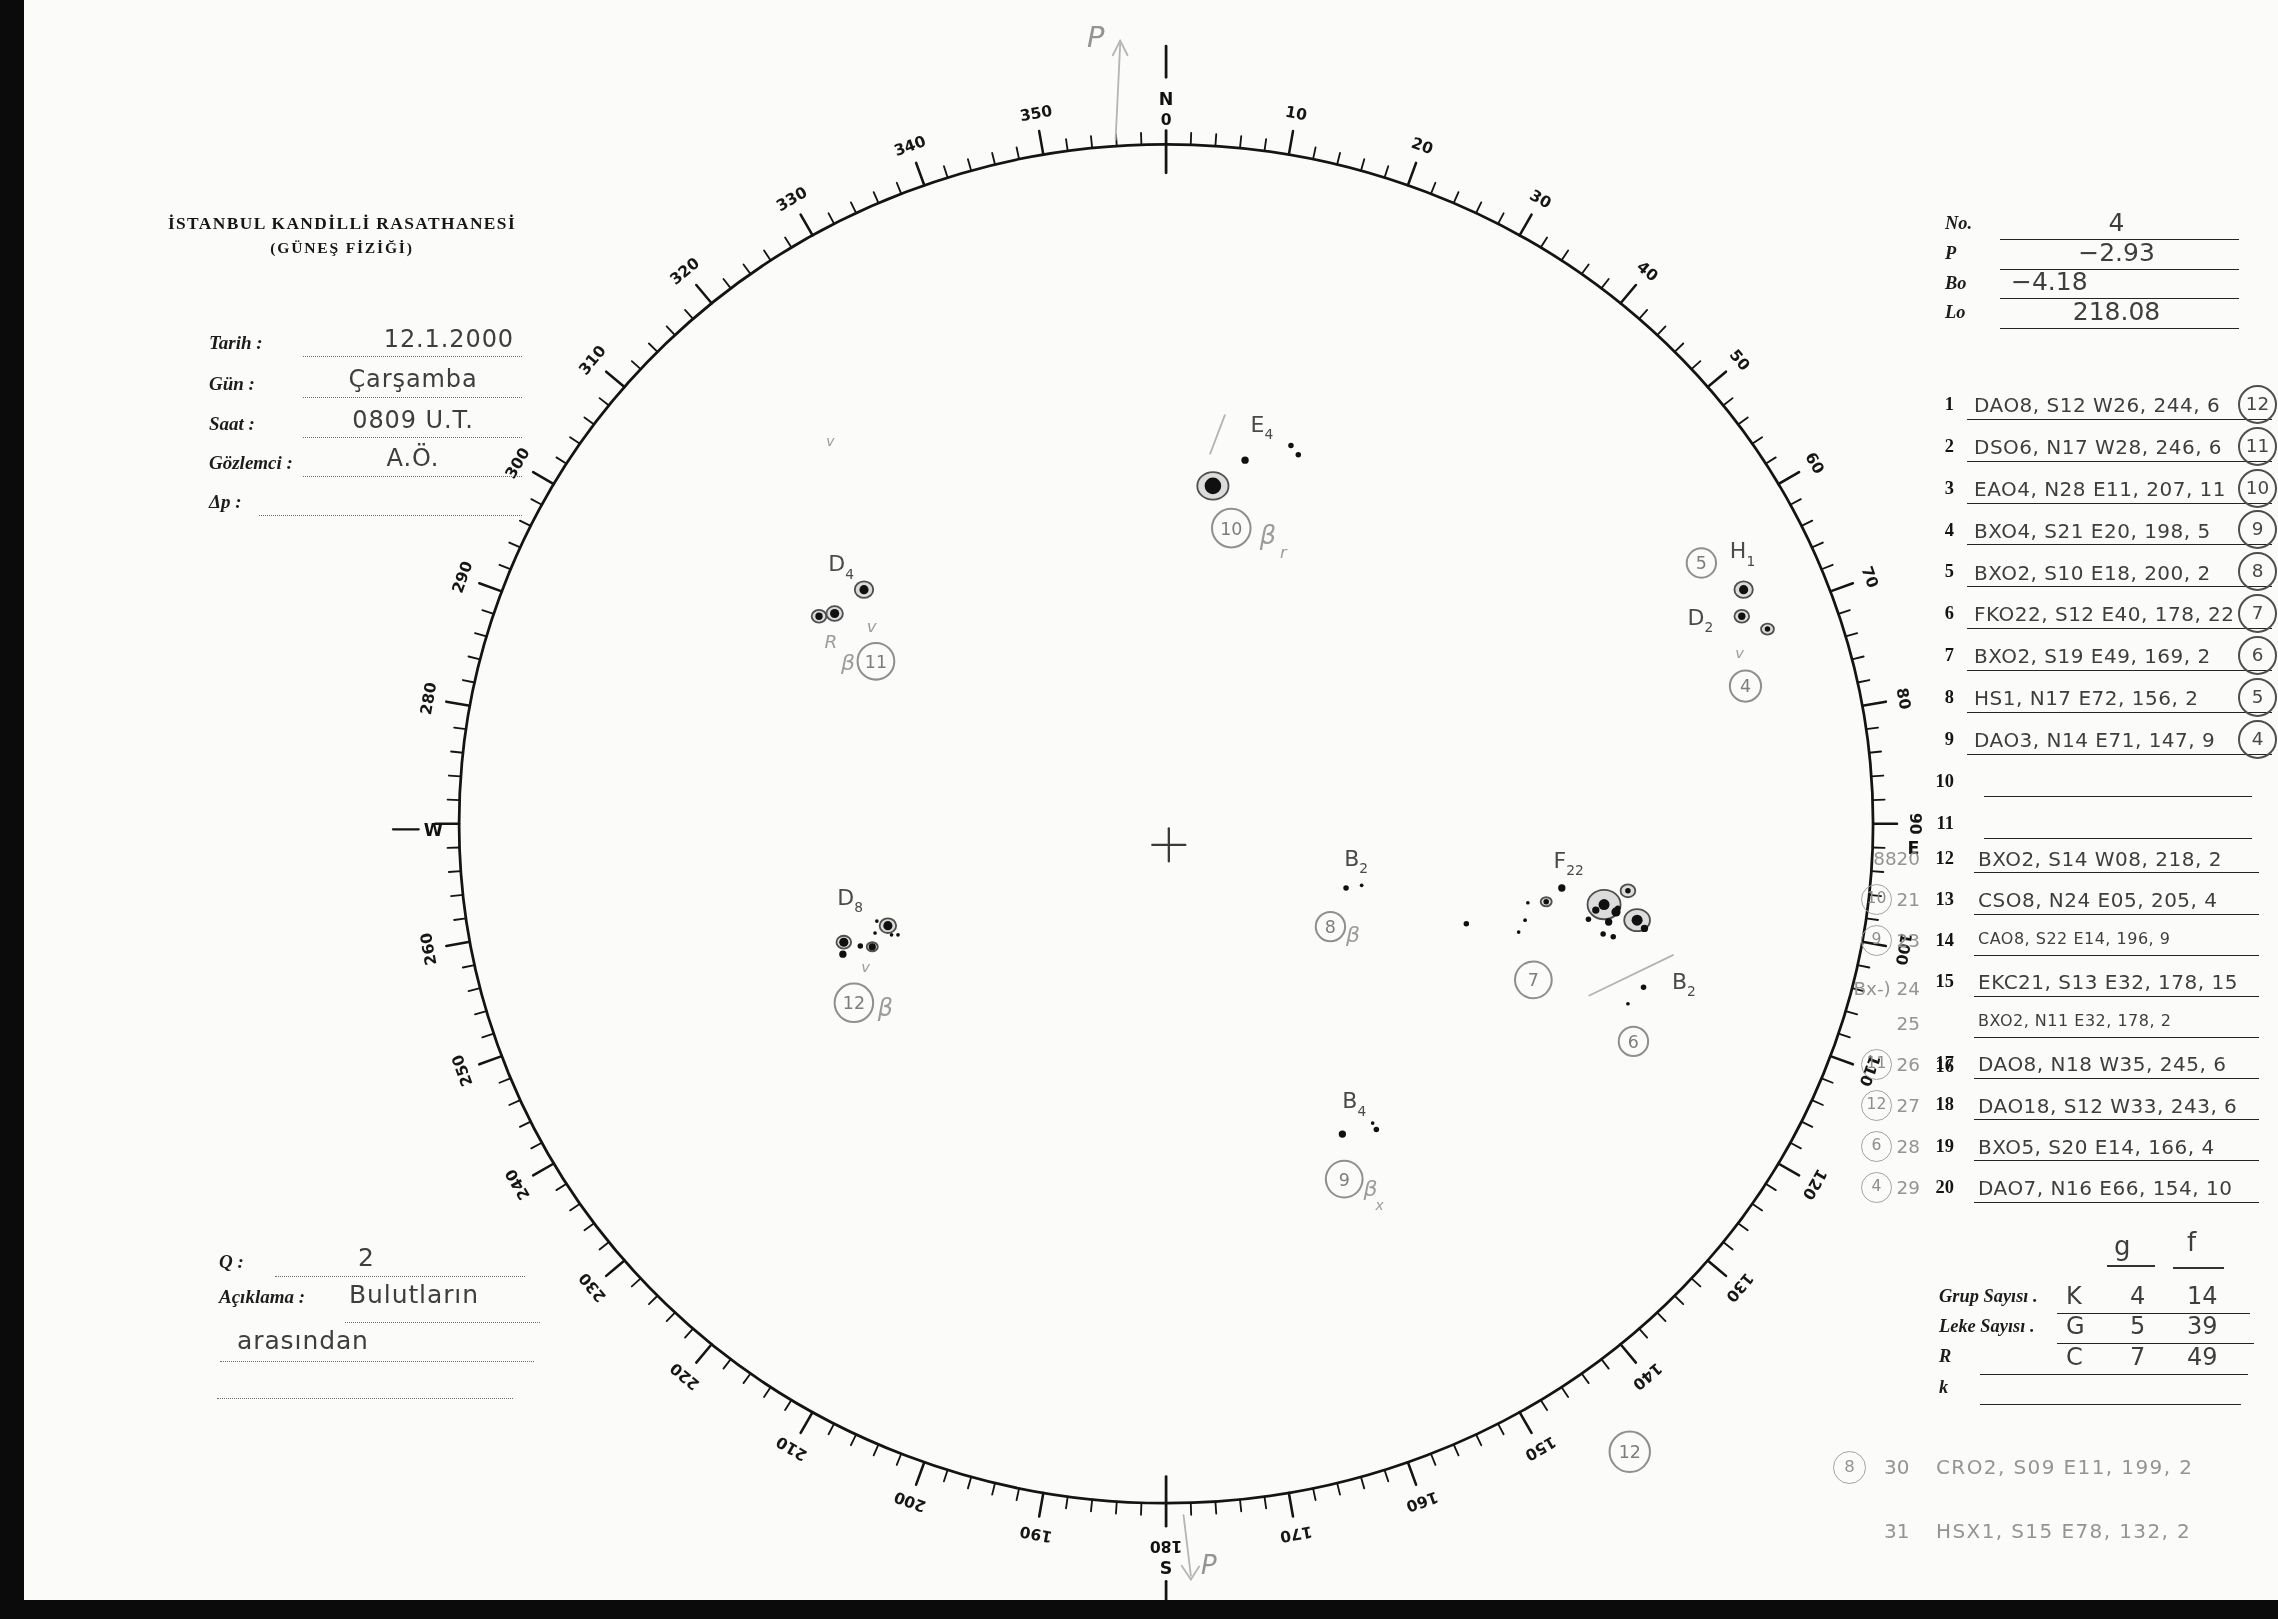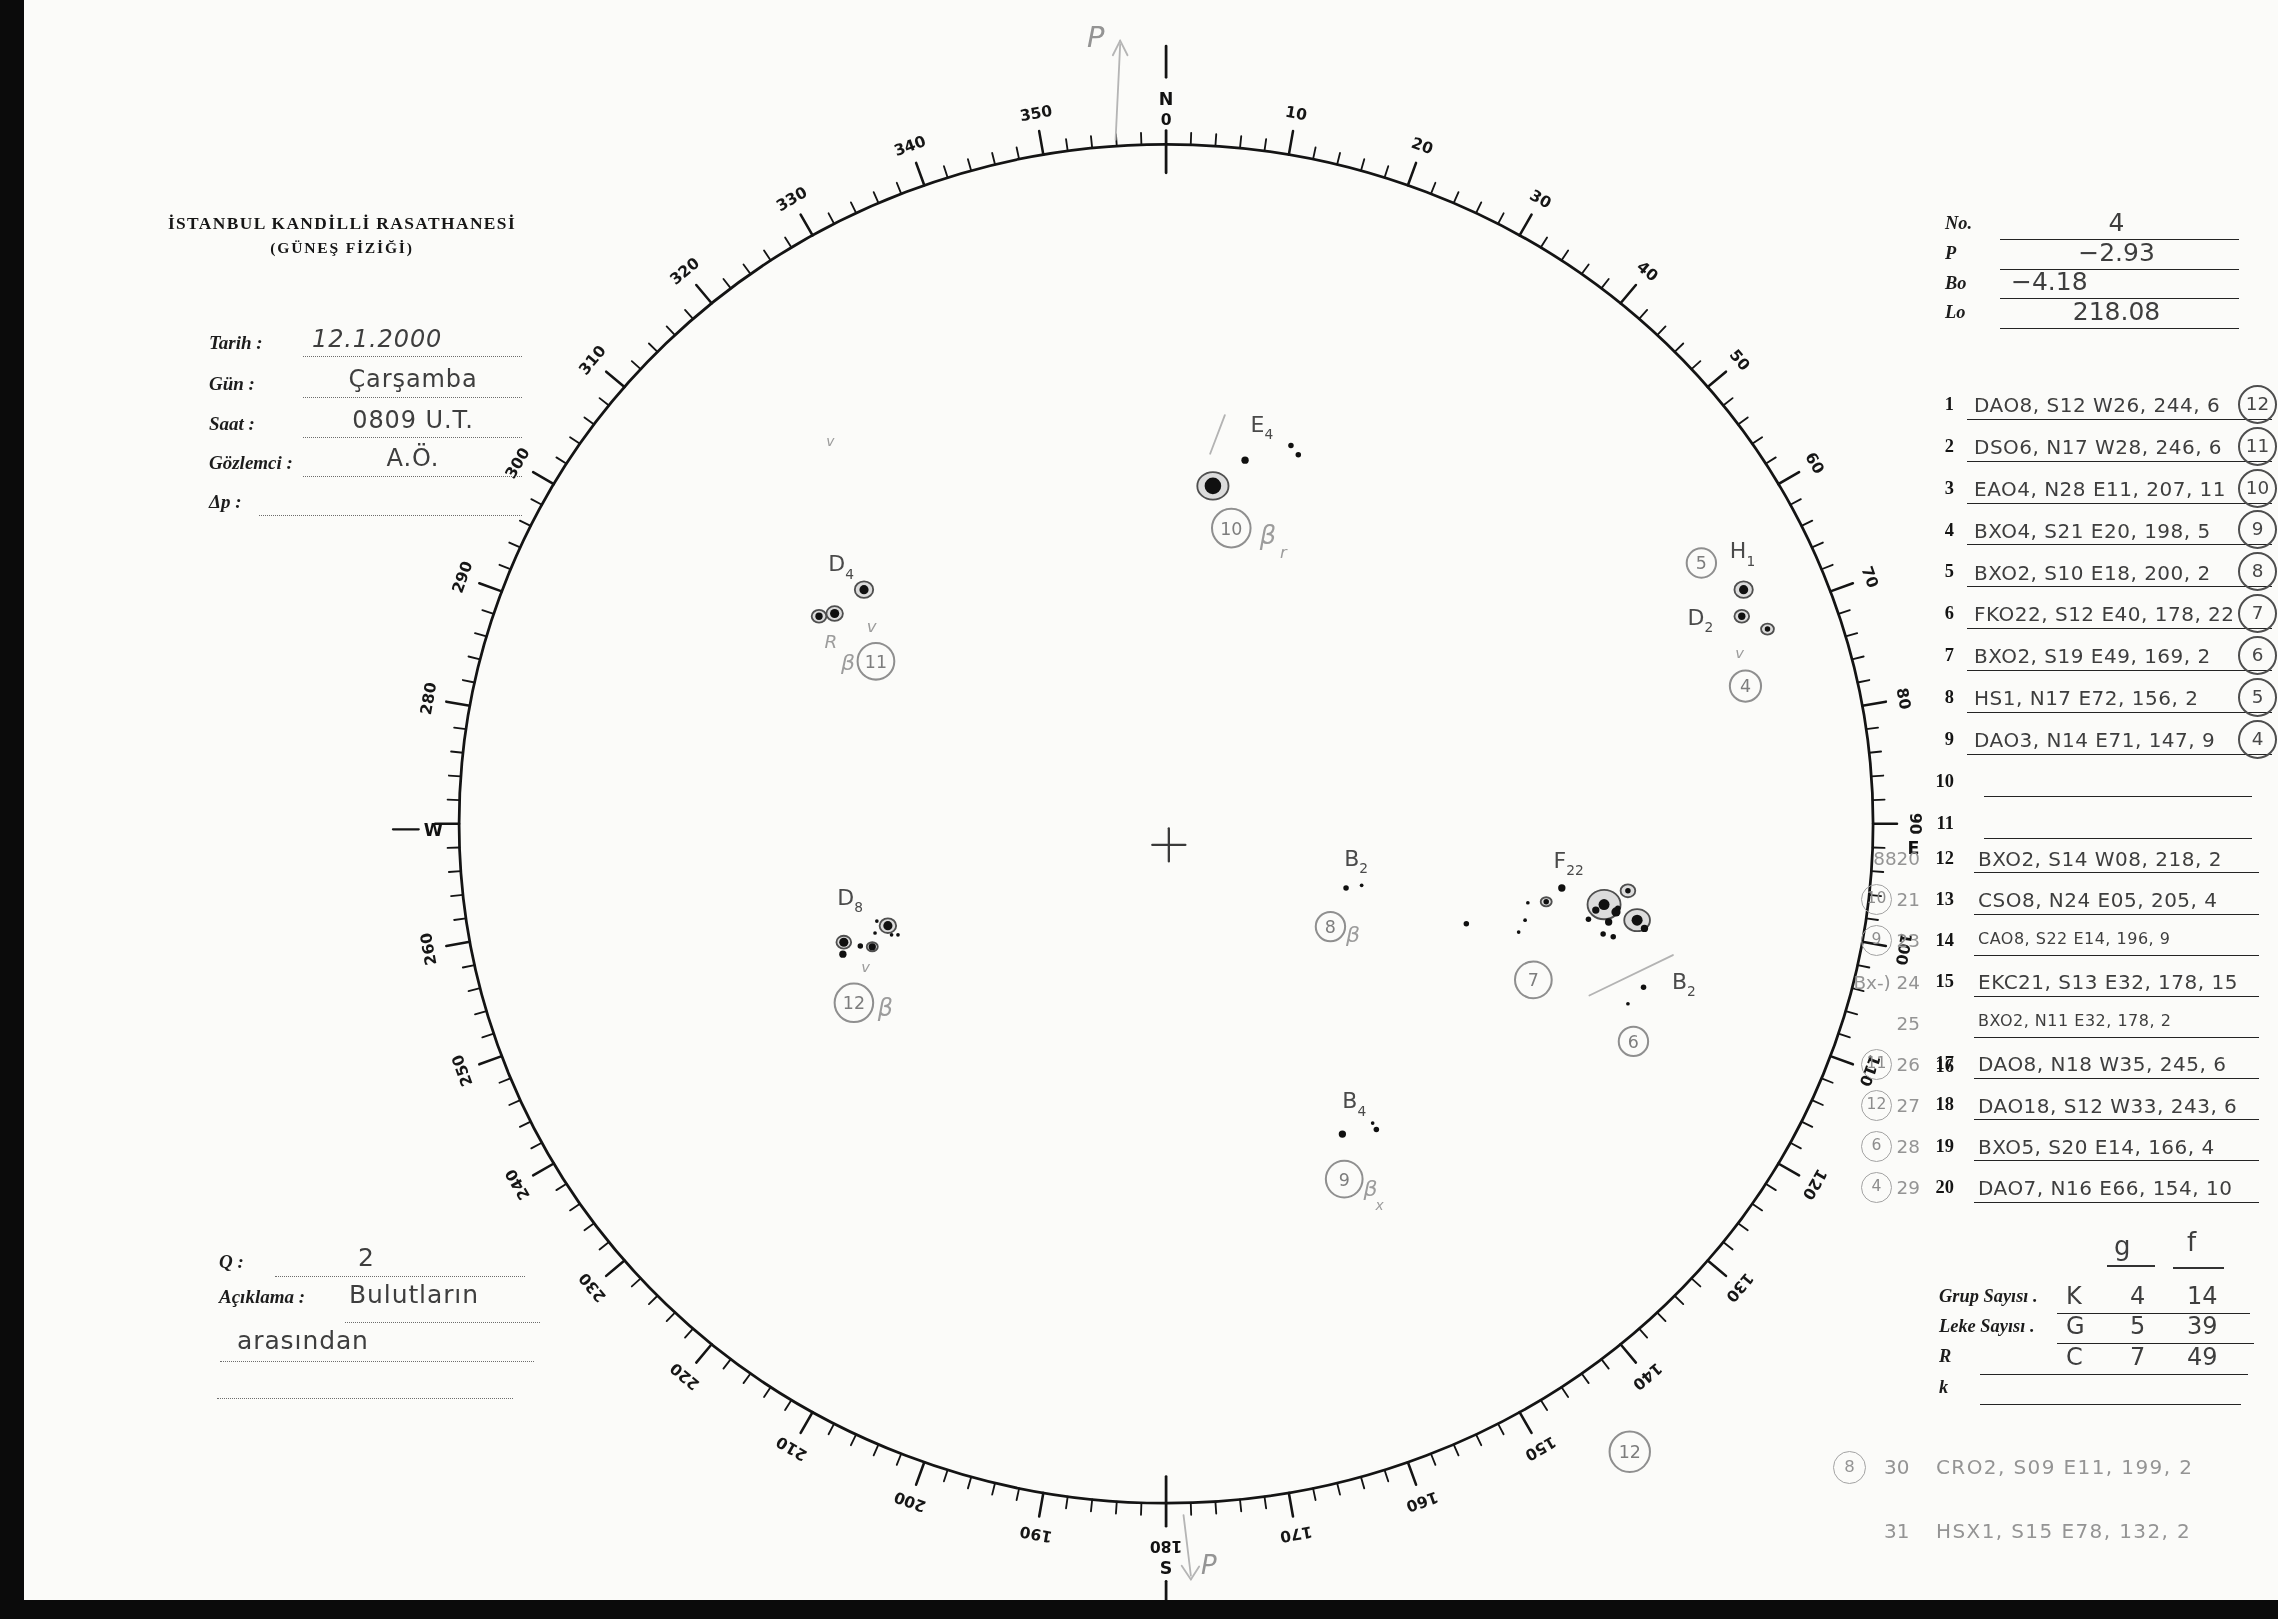--- a/index.html
+++ b/index.html
@@ -382,21 +382,21 @@
 
   <div class="bar-left"></div>
   <div class="bar-bottom"></div>
 
   <div class="abs titletxt" style="left:140px;top:213px;width:404px;text-align:center;font-size:17.4px;letter-spacing:1.4px;">İSTANBUL KANDİLLİ RASATHANESİ</div>
   <div class="abs titletxt" style="left:140px;top:239px;width:404px;text-align:center;font-size:15.6px;letter-spacing:1.8px;">(GÜNEŞ FİZİĞİ)</div>
 
   <div id="obs-fields">
       <div class="abs printed" style="left: 209px; top: 332px; font-size: 19px;">Tarih :</div>
       <div class="abs dotted" style="left: 303px; top: 356px; width: 219px;"></div>
-      <div class="abs hand" style="left: 312px; top: 325px; width: 202px; text-align: left; font-size: 24px; letter-spacing: 0.9px; font-style: italic;">12.1.2000</div>
+      <div class="abs hand" style="left: 312px; top: 325px; width: 202px; text-align: right; font-size: 24px; letter-spacing: 0.9px;">12.1.2000</div>
       <div class="abs printed" style="left: 209px; top: 373px; font-size: 19px;">Gün :</div>
       <div class="abs dotted" style="left: 303px; top: 397px; width: 219px;"></div>
       <div class="abs hand" style="left: 312px; top: 365px; width: 202px; text-align: center; font-size: 24px; letter-spacing: 0.9px;">Çarşamba</div>
       <div class="abs printed" style="left: 209px; top: 413px; font-size: 19px;">Saat :</div>
       <div class="abs dotted" style="left: 303px; top: 437px; width: 219px;"></div>
       <div class="abs hand" style="left: 312px; top: 406px; width: 202px; text-align: center; font-size: 24px; letter-spacing: 0.9px;">0809 U.T.</div>
       <div class="abs printed" style="left: 209px; top: 452px; font-size: 19px;">Gözlemci :</div>
       <div class="abs dotted" style="left: 303px; top: 476px; width: 219px;"></div>
       <div class="abs hand" style="left: 312px; top: 444px; width: 202px; text-align: center; font-size: 24px; letter-spacing: 0.9px;">A.Ö.</div>
       <div class="abs printed" style="left: 209px; top: 491px; font-size: 19px;">Δp :</div>
@@ -473,21 +473,21 @@
       <div class="abs tline" style="left: 1974px; top: 955px; width: 285px;"></div>
       <div class="abs rownum" style="left: 1923px; top: 930px; width: 31px; font-size: 18.4px;">14</div>
       <div class="abs hand" style="left: 1978px; top: 929px; font-size: 16px; letter-spacing: 0.5px; white-space: nowrap;">CAO8, S22 E14, 196, 9</div>
       <div class="abs" style="left: 1832px; top: 924px; width: 88px; height: 33px; display: flex; justify-content: flex-end; align-items: center; gap: 4.6px;">
         <span class="circ-pencil" style="width: 29px; height: 29px; line-height: 27.5px; text-align: center; font-size: 15.6px; font-family: &quot;DejaVu Sans&quot;, sans-serif;">9</span>
         <span class="pencil" style="font-size: 18.4px;">23</span>
       </div>
       <div class="abs tline" style="left: 1974px; top: 996px; width: 285px;"></div>
       <div class="abs rownum" style="left: 1923px; top: 971px; width: 31px; font-size: 18.4px;">15</div>
       <div class="abs hand" style="left: 1978px; top: 970px; font-size: 20px; letter-spacing: 0.5px; white-space: nowrap;">EKC21, S13 E32, 178, 15</div>
-      <div class="abs" style="left: 1832px; top: 966px; width: 88px; height: 33px; display: flex; justify-content: flex-end; align-items: center; gap: 4.6px;">
+      <div class="abs" style="left: 1832px; top: 966px; width: 88px; height: 33px; display: flex; justify-content: flex-end; align-items: flex-end; gap: 4.6px;">
         <span class="pencil" style="font-size: 18.4px;">Bx-) 24</span>
       </div>
       <div class="abs tline" style="left: 1974px; top: 1037px; width: 285px;"></div>
       <div class="abs rownum" style="left: 1923px; top: 1012px; width: 31px; font-size: 18.4px; margin-top: 44px;">16</div>
       <div class="abs hand" style="left: 1978px; top: 1011px; font-size: 16px; letter-spacing: 0.5px; white-space: nowrap;">BXO2, N11 E32, 178, 2</div>
       <div class="abs" style="left: 1832px; top: 1007px; width: 88px; height: 33px; display: flex; justify-content: flex-end; align-items: center; gap: 4.6px;">
         <span class="pencil" style="font-size: 18.4px;">25</span>
       </div>
       <div class="abs tline" style="left: 1974px; top: 1078px; width: 285px;"></div>
       <div class="abs rownum" style="left: 1923px; top: 1053px; width: 31px; font-size: 18.4px;">17</div>

